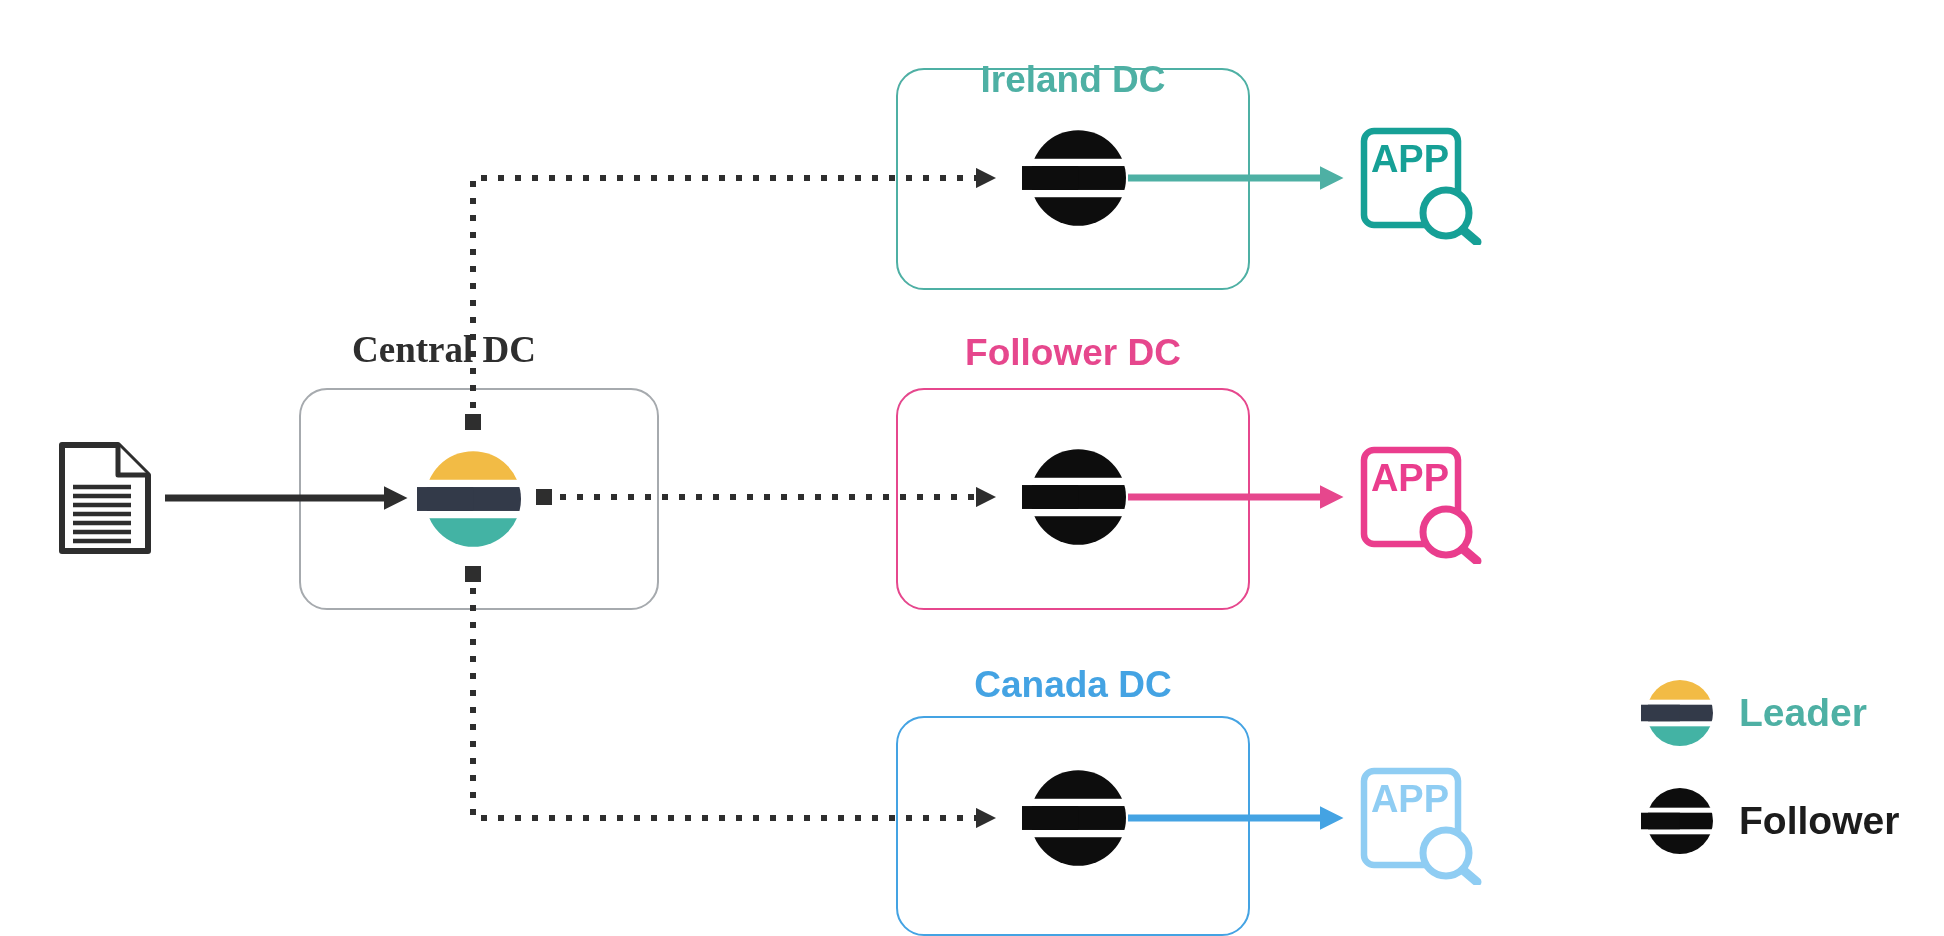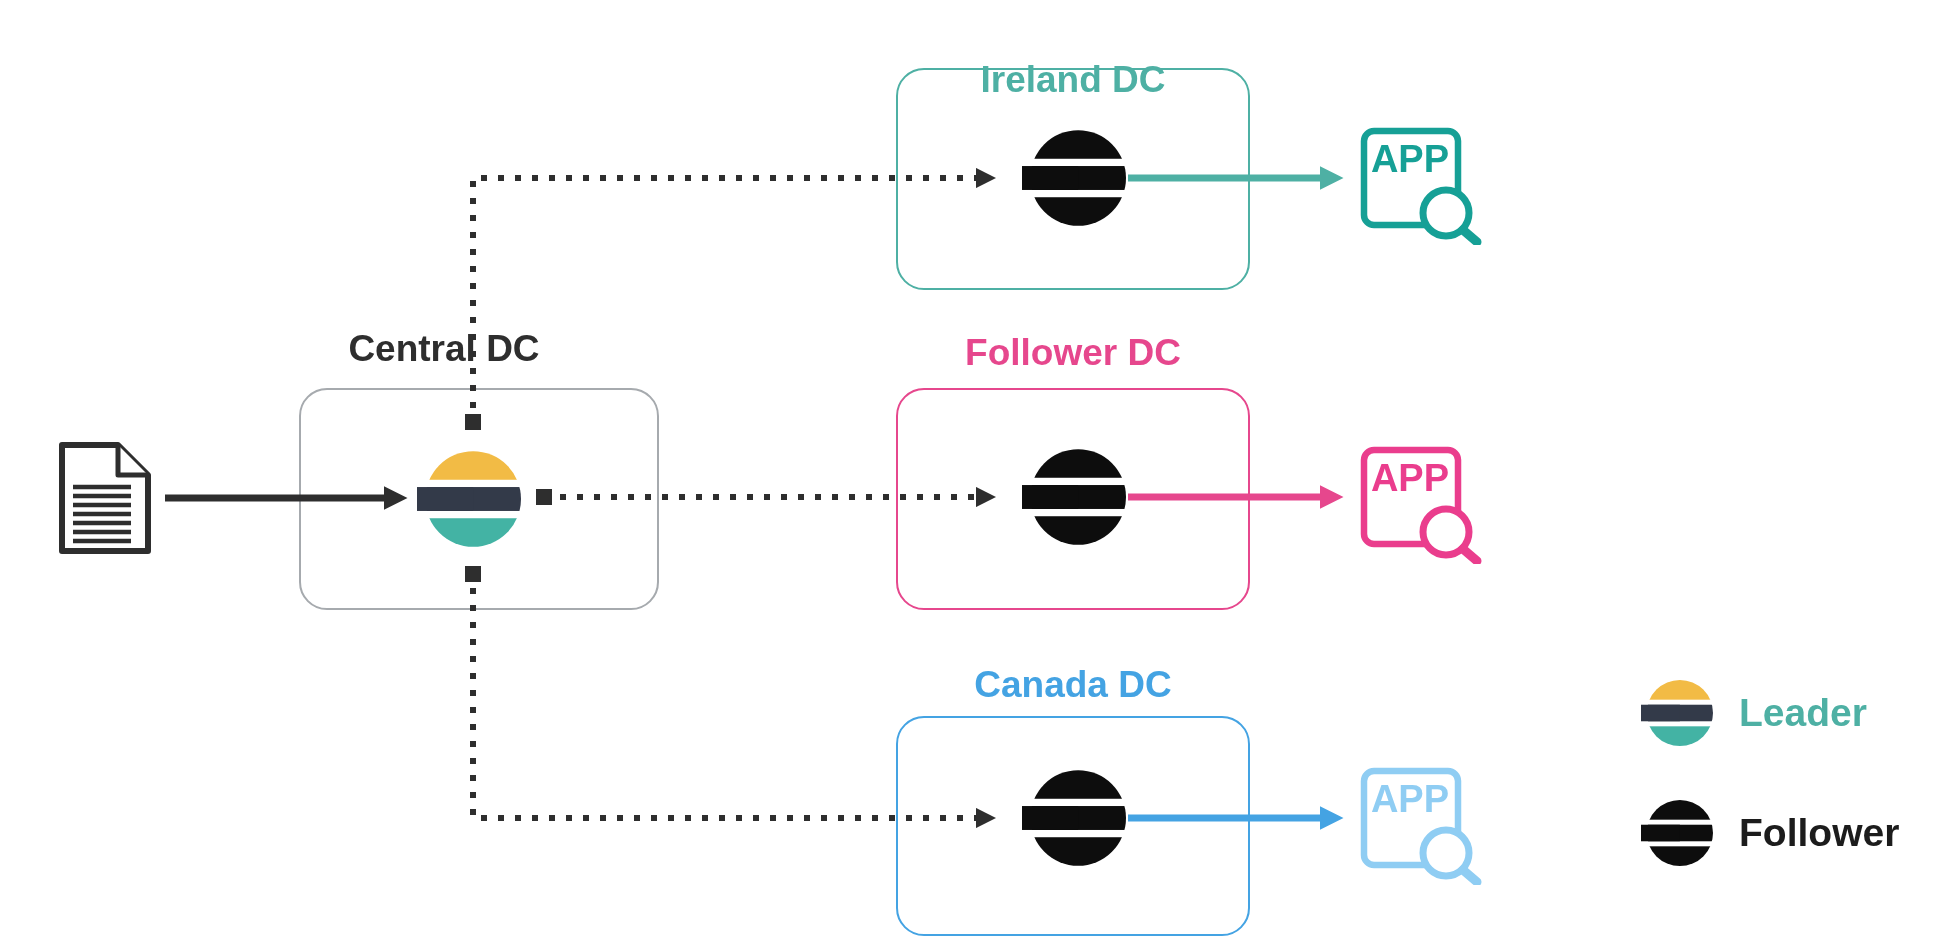--- a/index.html
+++ b/index.html
@@ -61,21 +61,21 @@
   .doc-fold { fill: #ffffff; stroke: var(--dark); stroke-width: 5; stroke-linejoin: round; }
   .doc-lines line { stroke: var(--dark); stroke-width: 4.5; }
 
   
   .legend {
     position: absolute;
     left: 1641px;
     top: 677px;
     display: flex;
     flex-direction: column;
-    gap: 48px;
+    gap: 36px;
   }
   .legend-item { display: flex; align-items: center; gap: 26px; }
   .legend-label { font-size: 39px; font-weight: bold; white-space: nowrap; }
 </style>
 </head>
 <body>
 
 <div class="canvas">
 
   <div class="dc-box" style="left:299px; top:388px; width:360px; height:222px; border-color:var(--central-border);"></div>
@@ -107,21 +107,21 @@
 
     <rect x="465" y="414" width="16" height="16" class="sq"></rect>
     <rect x="536" y="489" width="16" height="16" class="sq"></rect>
     <rect x="465" y="566" width="16" height="16" class="sq"></rect>
 
     <line x1="1128" y1="178" x2="1334" y2="178" class="solid-ireland" marker-end="url(#ah-ireland)"></line>
     <line x1="1128" y1="497" x2="1334" y2="497" class="solid-singapore" marker-end="url(#ah-singapore)"></line>
     <line x1="1128" y1="818" x2="1334" y2="818" class="solid-canada" marker-end="url(#ah-canada)"></line>
   </svg>
 
-  <div class="dc-title" style="left:299px; top:328px; width:290px; color:var(--dark);">Central DC</div>
+  <div class="dc-title" style="left:299px; top:328px; width:290px; color:var(--dark);font-family:Liberation Serif, serif;">Central DC</div>
   <div class="dc-title" style="left:896px; top:12px; width:354px; color:var(--dc-ireland);margin-top:47px;">Ireland DC</div>
   <div class="dc-title" style="left:896px; top:332px; width:354px; color:var(--dc-singapore);">Follower DC</div>
   <div class="dc-title" style="left:896px; top:628px; width:354px; color:var(--dc-canada);margin-top:36px;">Canada DC</div>
 
   <svg class="abs" style="left:55px; top:440px;" width="100" height="116" viewBox="0 0 100 116">
     <path d="M 7 5 H 63 L 93 35 V 111 H 7 Z" class="doc-outline"></path>
     <path d="M 63 5 V 35 H 93" class="doc-fold"></path>
     <g class="doc-lines">
       <line x1="18" y1="47" x2="76" y2="47"></line>
       <line x1="18" y1="56" x2="76" y2="56"></line>

